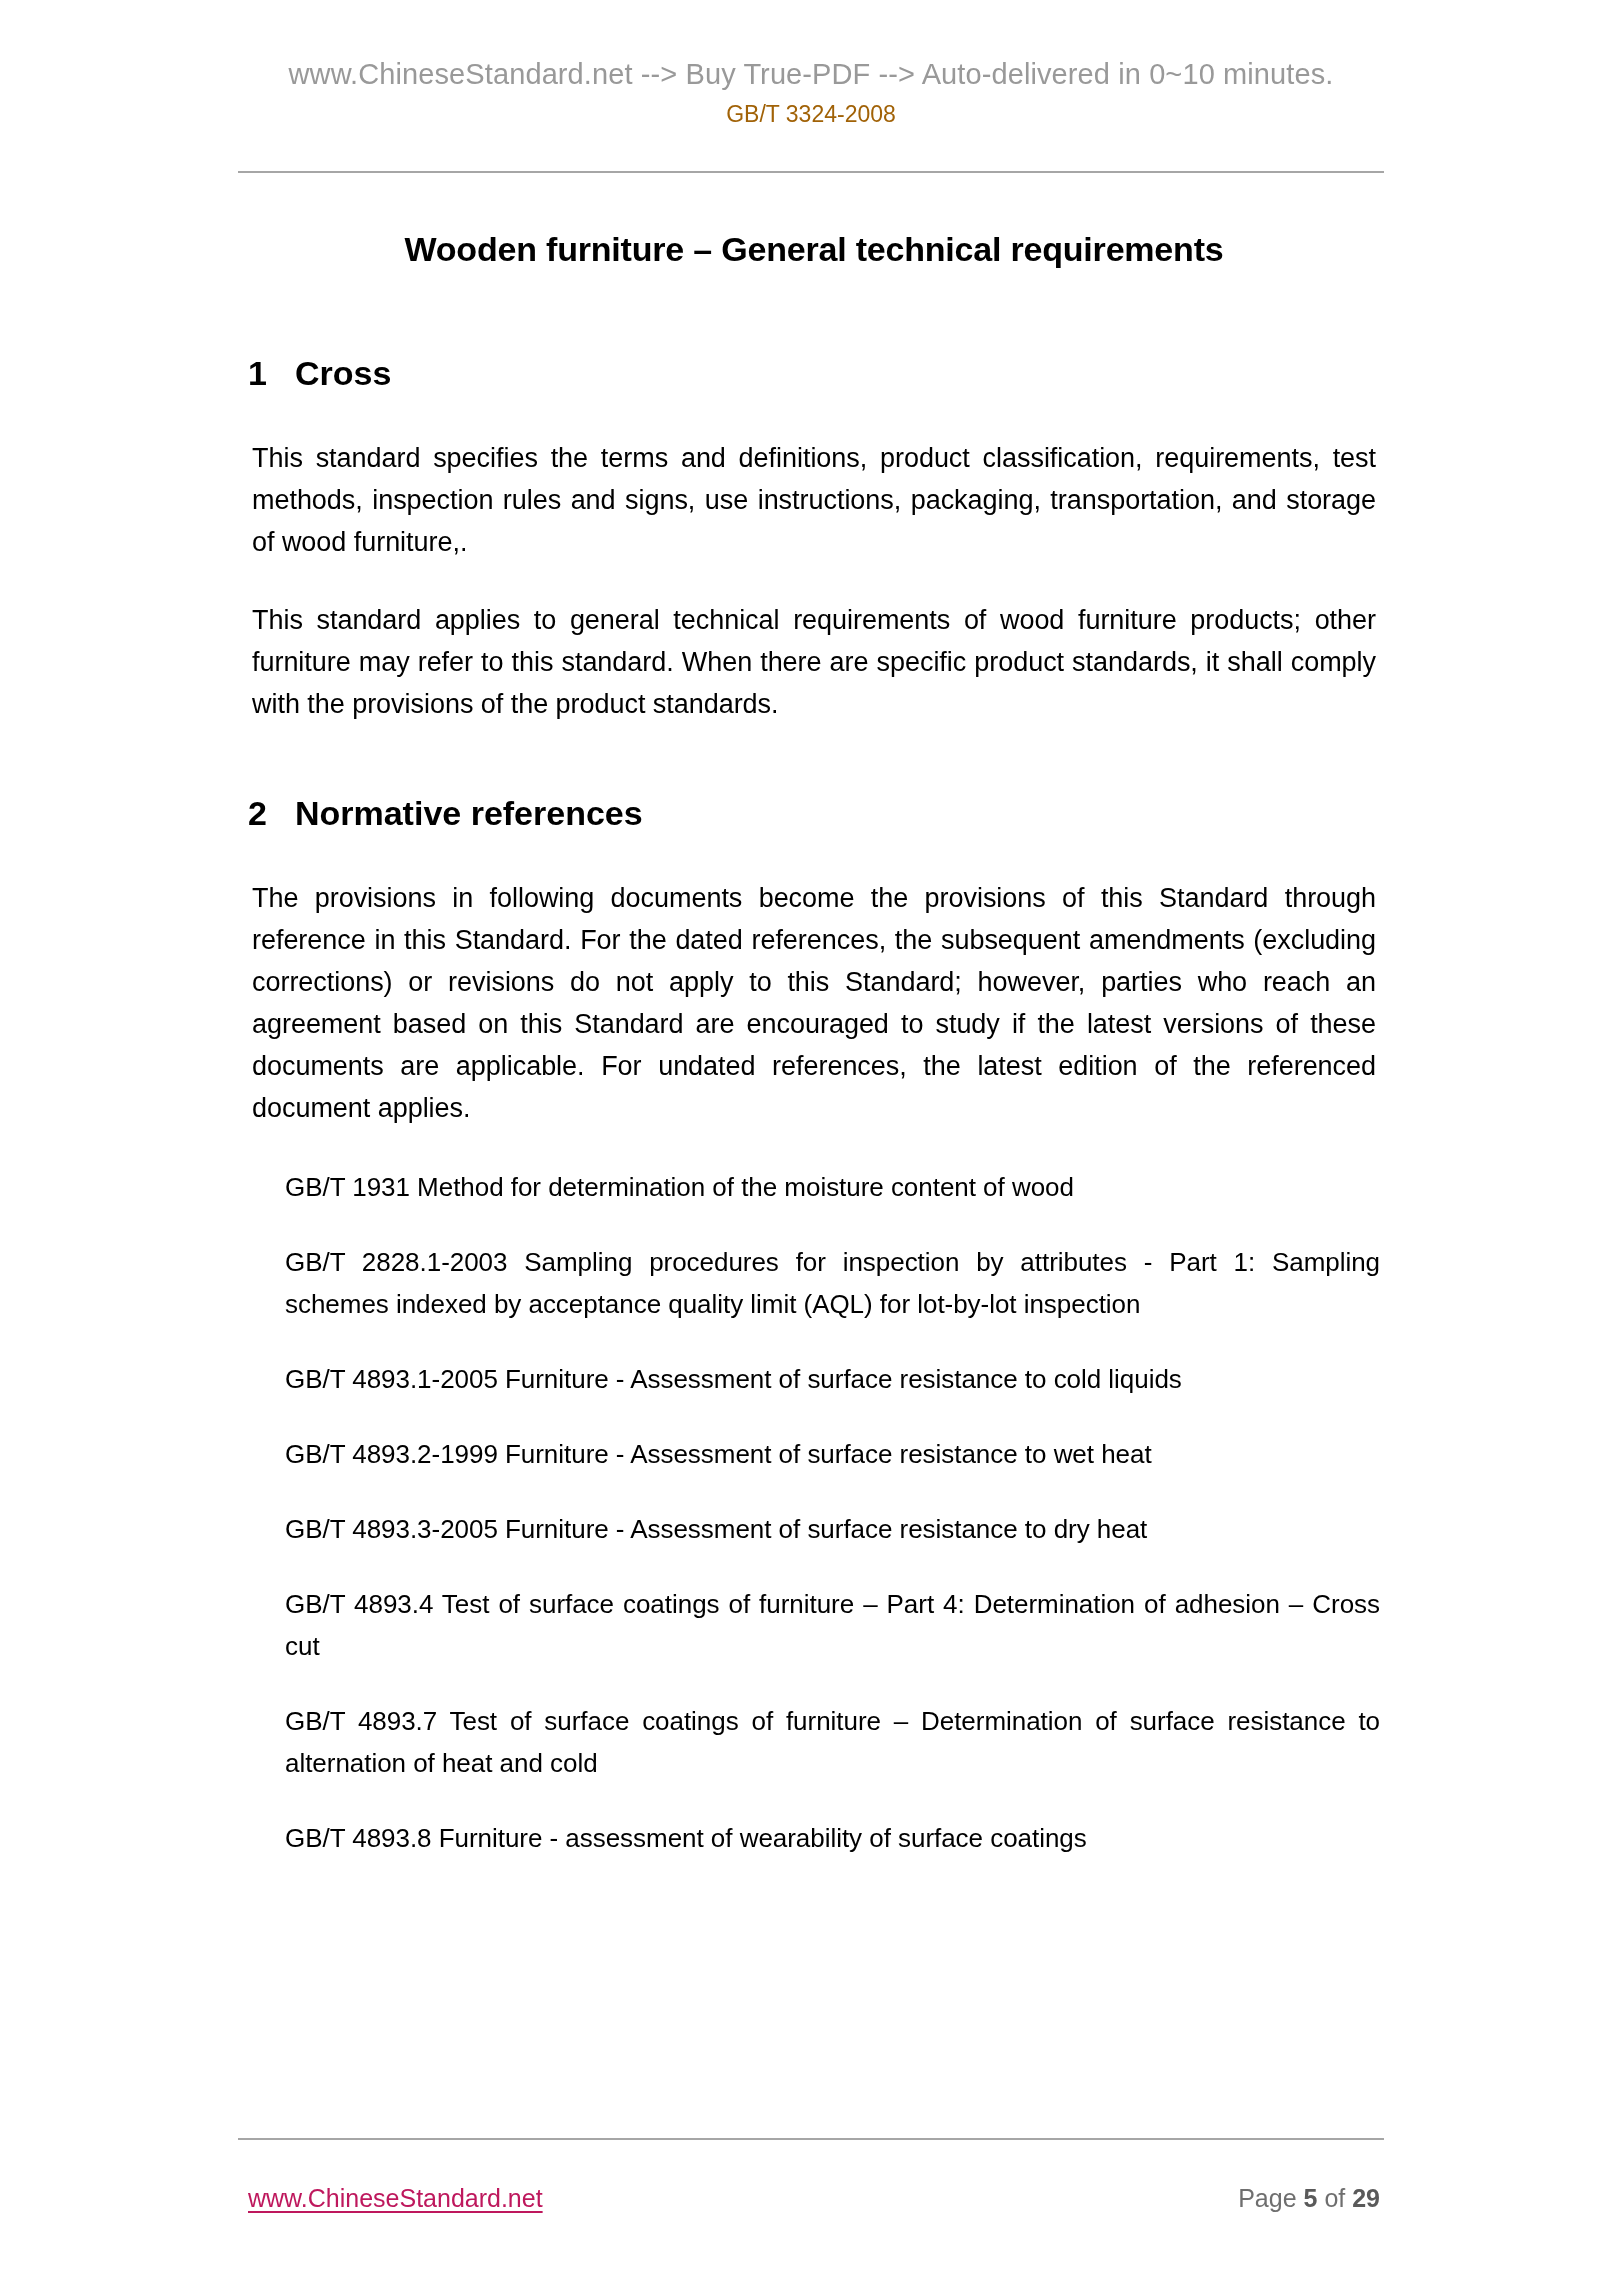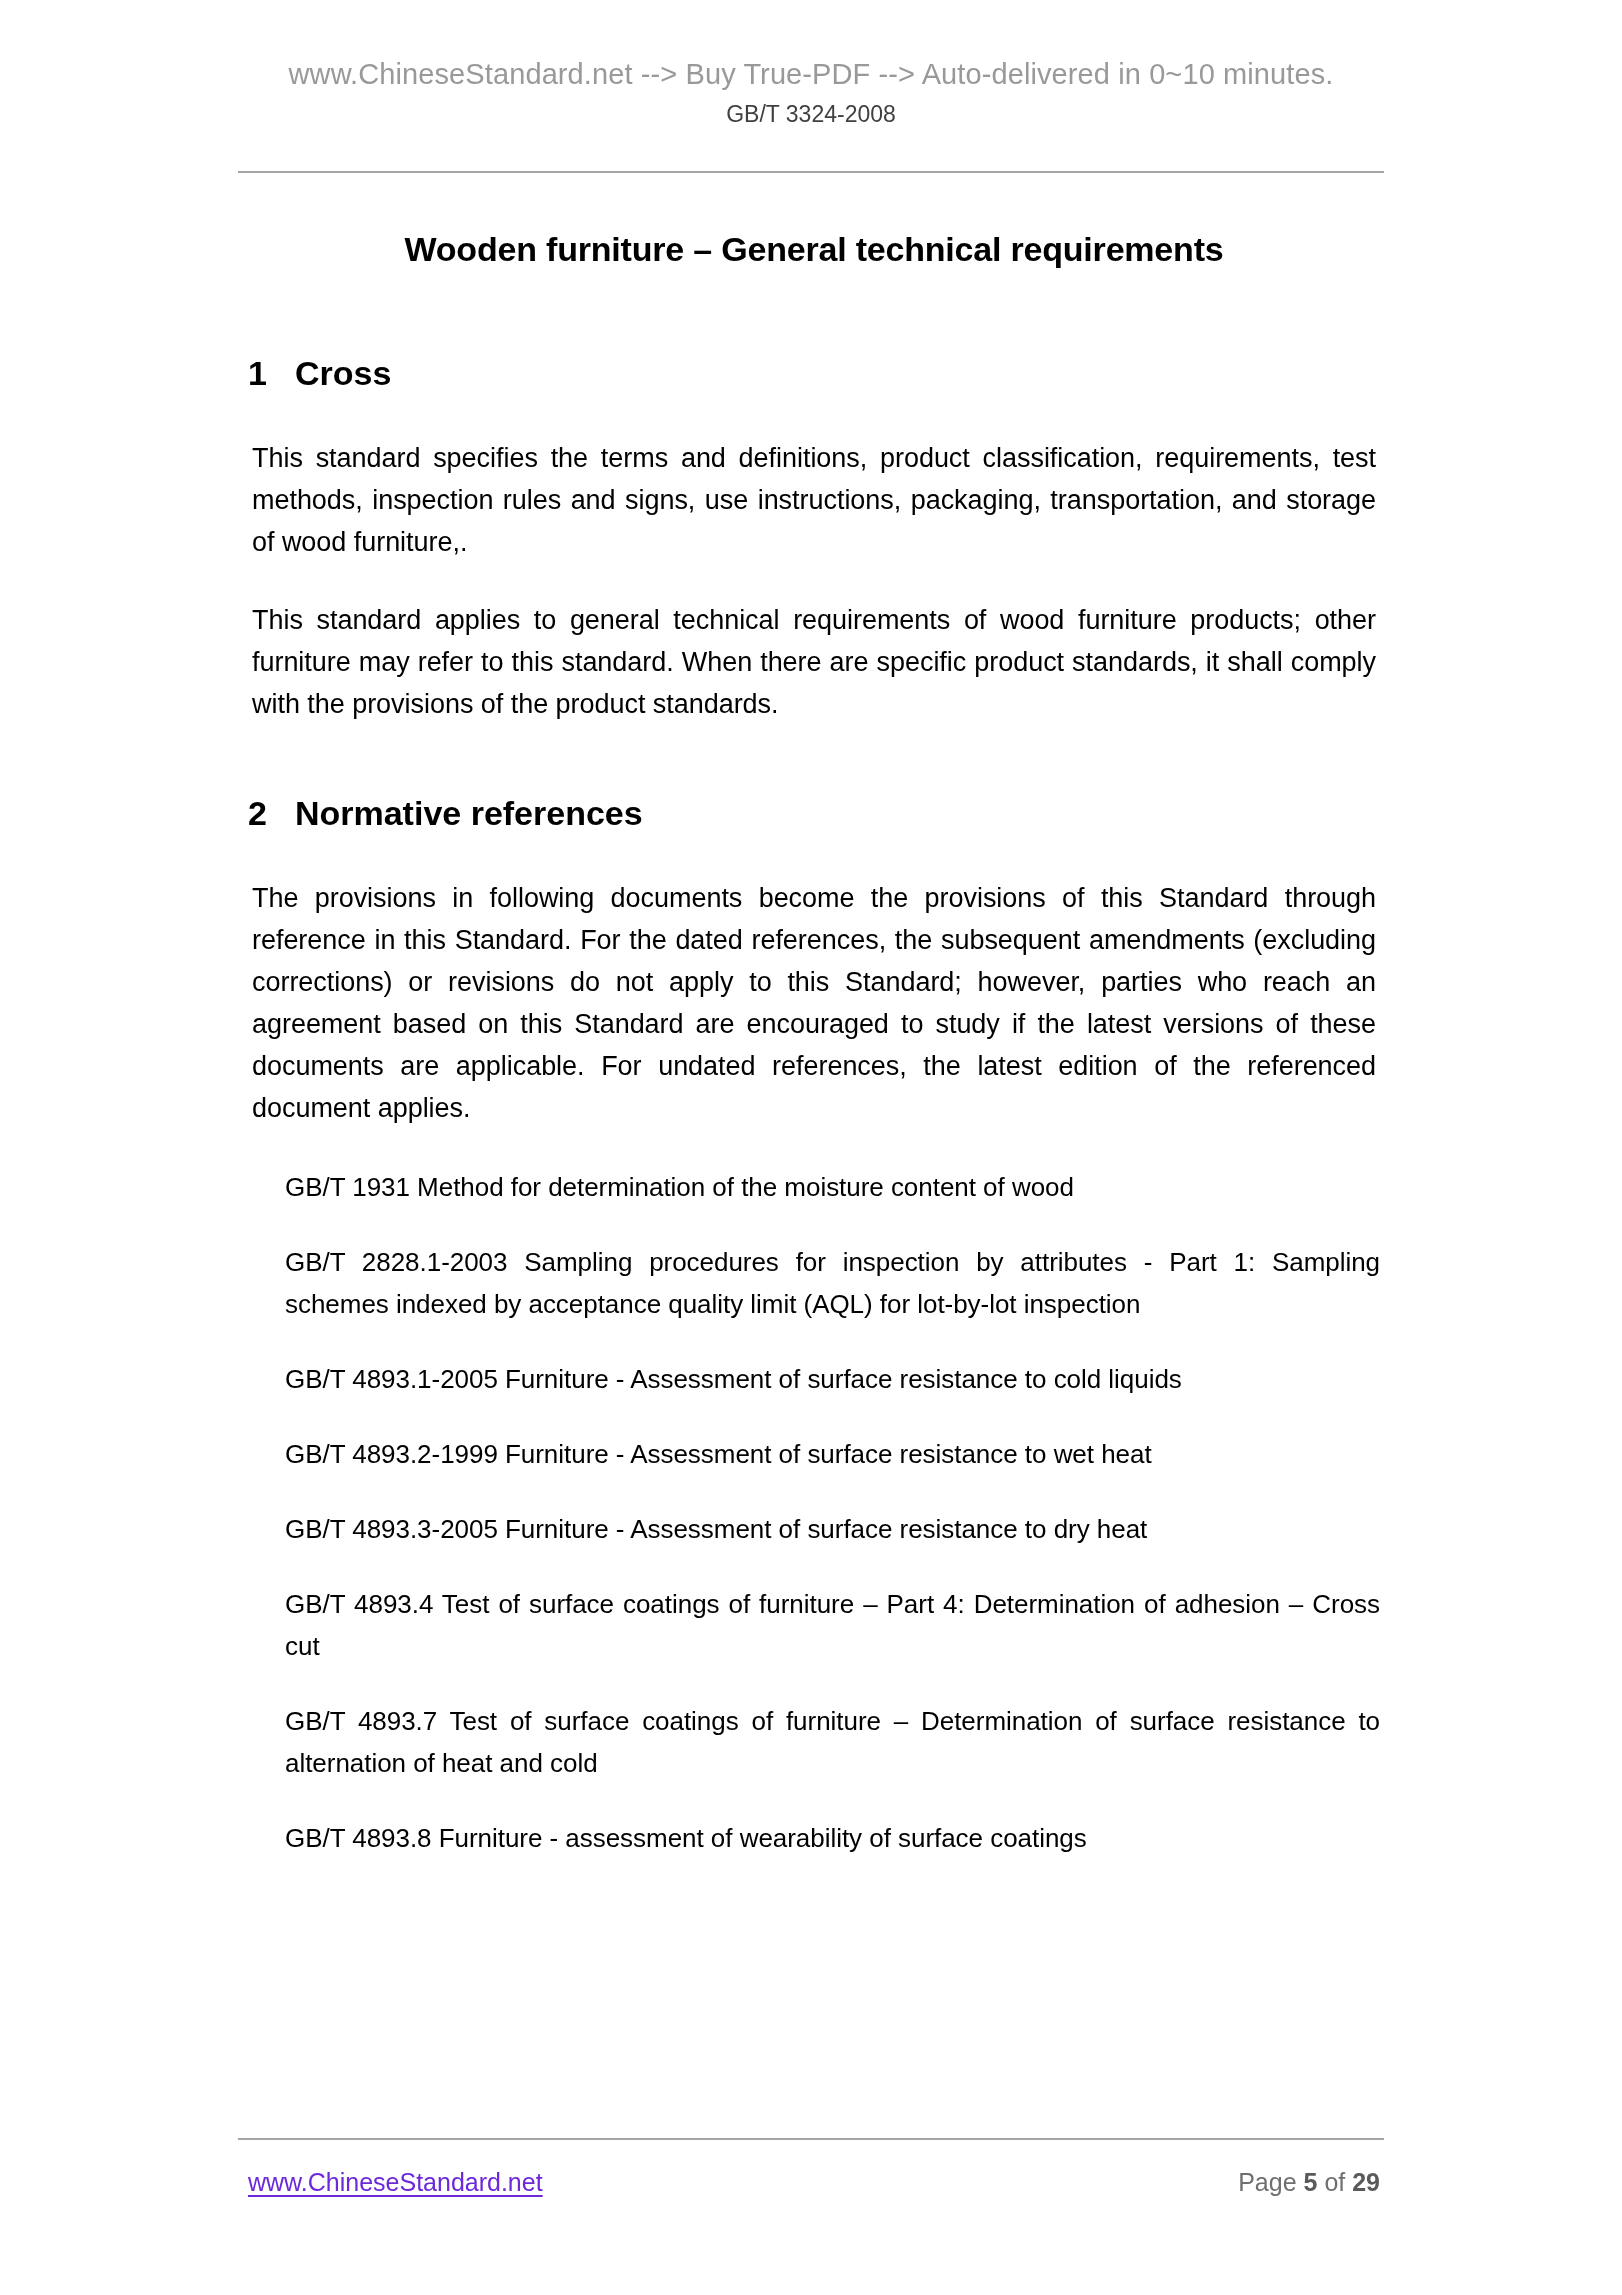--- a/index.html
+++ b/index.html
@@ -34,21 +34,21 @@
   .header-promo {
     font-size: 29px;
     line-height: 38px;
     color: #999999;
     letter-spacing: 0.1px;
     white-space: nowrap;
   }
   .header-std {
     font-size: 23px;
     line-height: 33px;
-    color: #404040;
+    color: #a16207;
     margin-top: 5px;
   }
   .header-rule {
     position: absolute;
     left: 238px;
     top: 171px;
     width: 1146px;
     height: 0;
     border-top: 2.5px solid #a6a6a6;
   }
@@ -125,23 +125,24 @@
     top: 2164px;
     width: 1132px;
     display: flex;
     align-items: baseline;
     justify-content: space-between;
     font-size: 25px;
     line-height: 37px;
     color: #6f6f6f;
   }
   .footer-link {
-    color: #6d28d9;
+    color: #be185d;
     text-decoration: underline;
     text-underline-offset: 4.2px;
+    margin-top: 16px;
   }
   .footer-pageinfo { color: #6f6f6f; white-space: pre; }
   .footer-pageinfo b { font-weight: bold; color: #5a5a5a; }
 </style>
 </head>
 <body>
 
 <div class="page">
 
   <div class="page-header">

